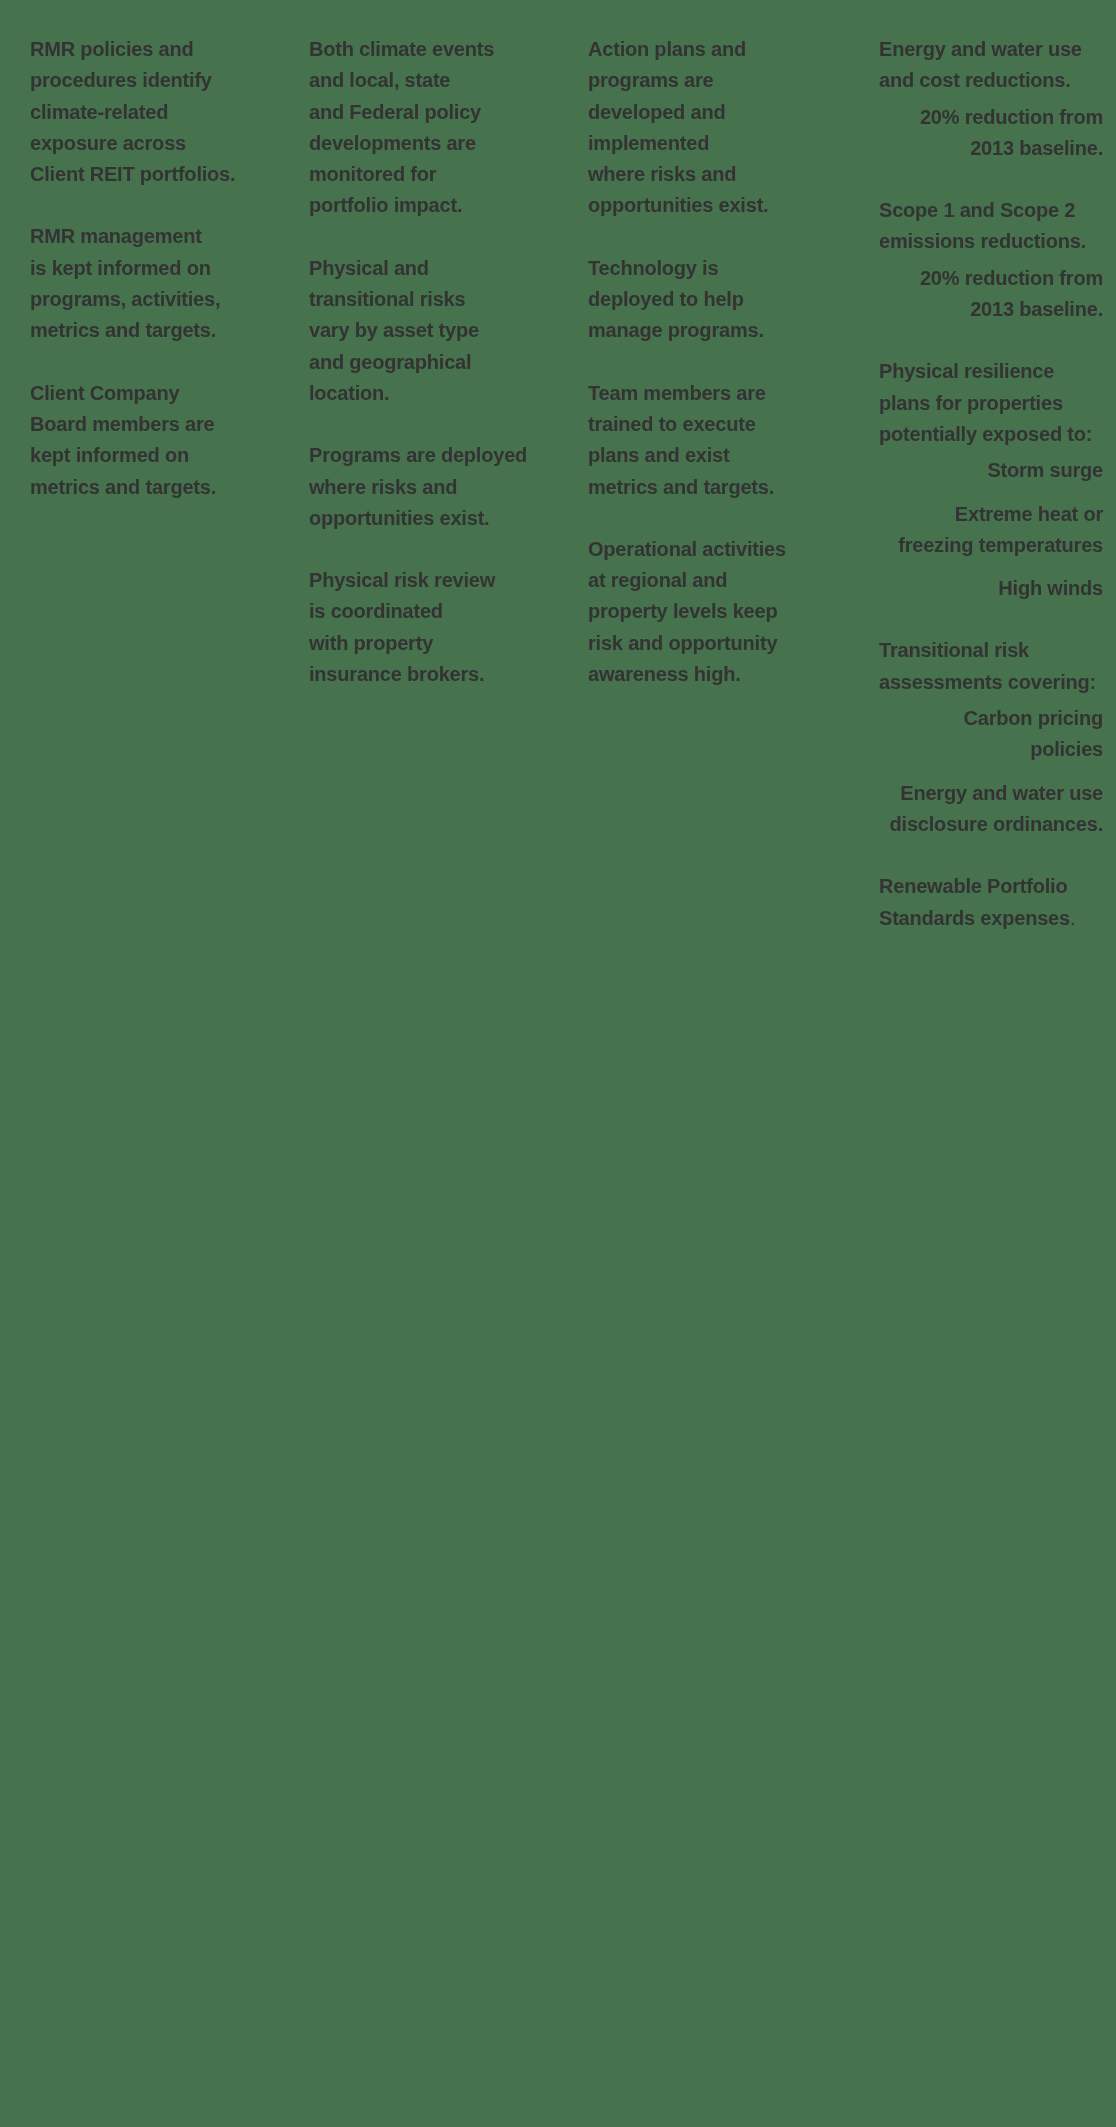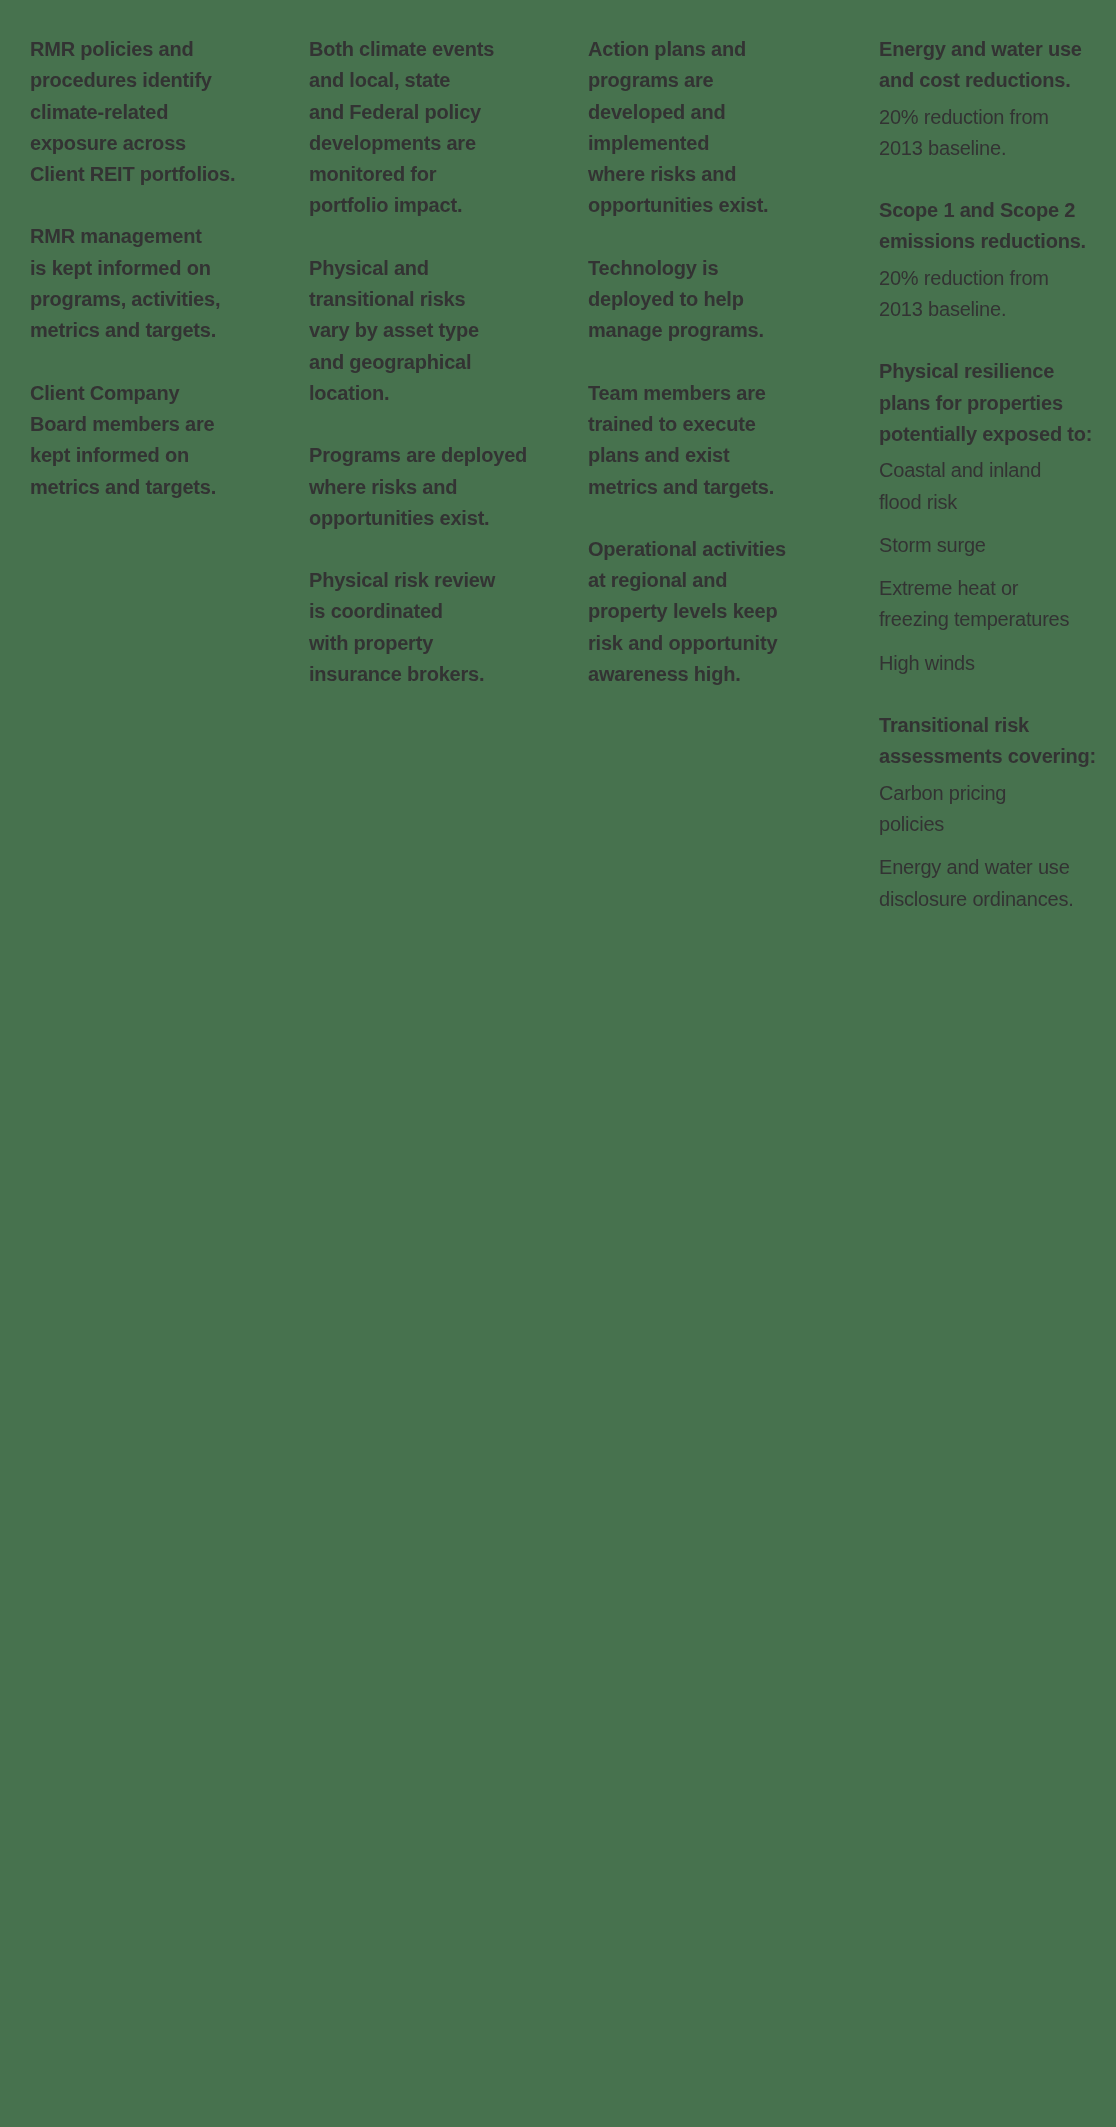--- a/index.html
+++ b/index.html
@@ -50,24 +50,25 @@
       margin: 0 0 5px 0;
       letter-spacing: -0.2px;
       white-space: pre-line;
     }
     .col-4 .head .tail {
       font-weight: 400;
     }
     .col-4 .sub {
       font-size: 20px;
       line-height: 31.3px;
-      font-weight: 400;
+      font-weight: 700;
       margin: 0 0 12px 0;
       letter-spacing: -0.2px;
       white-space: pre-line;
+      text-align: right;
     }
     .col-4 .sub:last-child {
       margin-bottom: 0;
     }
   </style>
 </head>
 <body>
 
 <div class="grid">
 
@@ -139,32 +140,32 @@
     <div class="block">
       <p class="head"><span>Scope 1 and Scope 2
 emissions reductions.</span><span class="tail"></span></p>
       <p class="sub">20% reduction from
 2013 baseline.</p>
     </div>
     <div class="block">
       <p class="head"><span>Physical resilience
 plans for properties
 potentially exposed to:</span><span class="tail"></span></p>
-      <p class="sub">Coastal and inland
-flood risk</p>
       <p class="sub">Storm surge</p>
       <p class="sub">Extreme heat or
 freezing temperatures</p>
       <p class="sub">High winds</p>
     </div>
     <div class="block">
       <p class="head"><span>Transitional risk
 assessments covering:</span><span class="tail"></span></p>
       <p class="sub">Carbon pricing
 policies</p>
       <p class="sub">Energy and water use
 disclosure ordinances.</p>
     </div>
     <div class="block">
+      <p class="head"><span>Renewable Portfolio
+Standards expenses</span><span class="tail">.</span></p>
     </div>
   </div>
 
 </div>
 
 </body></html>

